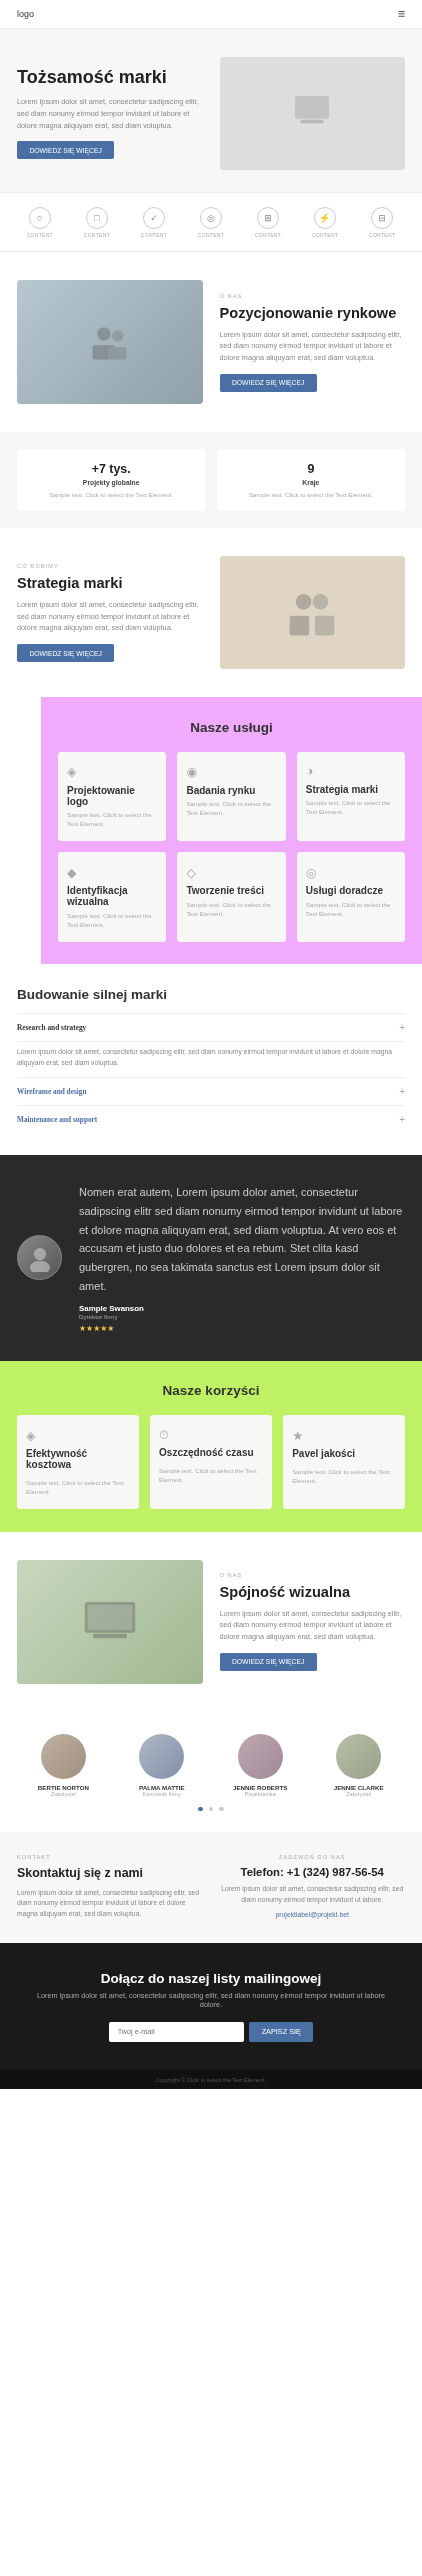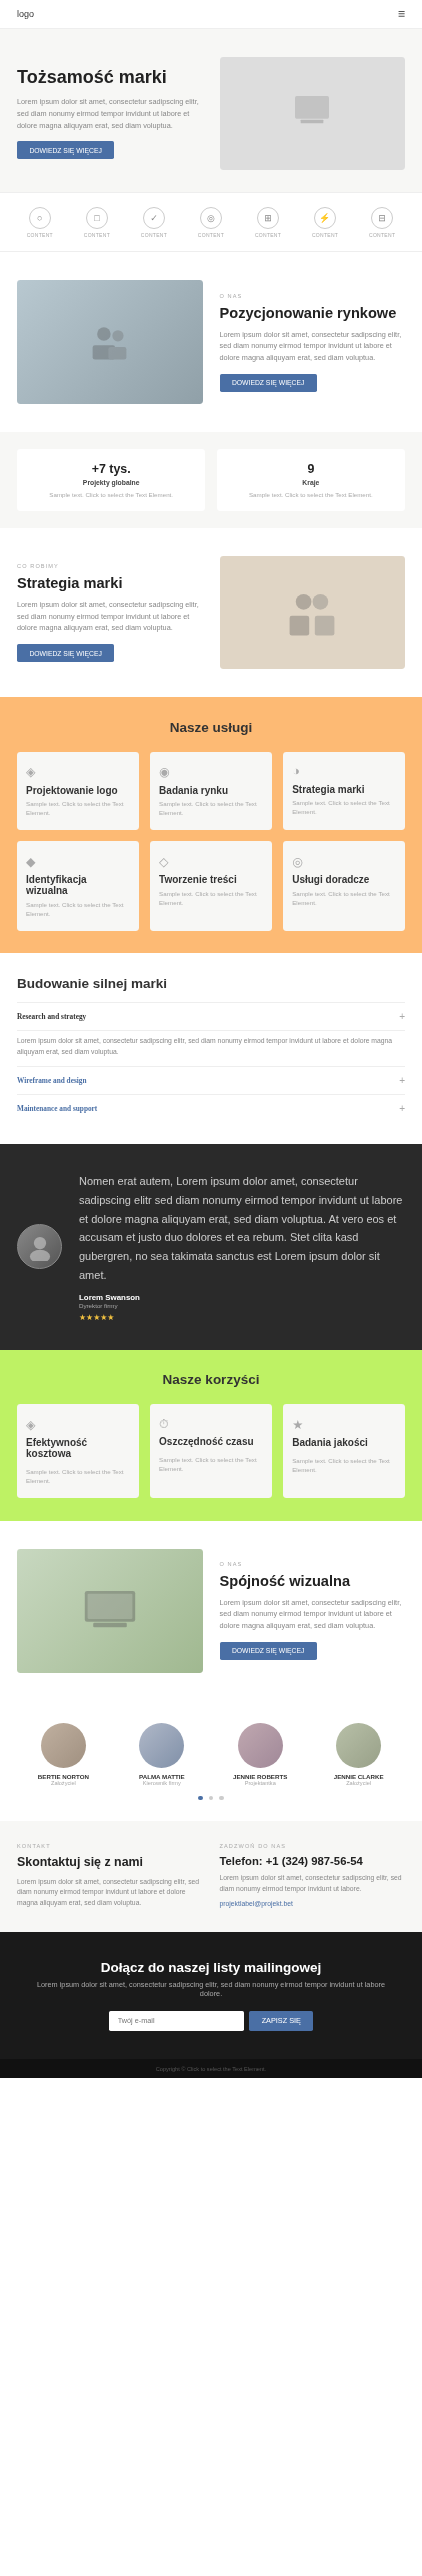--- a/index.html
+++ b/index.html
@@ -43,21 +43,21 @@
     
     .strategy { display: flex; align-items: center; padding: 28px 17px; gap: 17px; background: #fff; }
     .strategy-text { flex: 1; }
     .strategy-text .label { font-size: 5.6px; color: #aaa; letter-spacing: 1.1px; text-transform: uppercase; margin-bottom: 5.6px; }
     .strategy-text h2 { font-size: 14.6px; font-weight: 700; margin-bottom: 7.9px; color: #222; }
     .strategy-text p { font-size: 7.3px; color: #888; line-height: 1.6; margin-bottom: 10px; }
     .strategy-img { flex: 1; }
     .strategy-img .img-block { width: 100%; height: 113px; background: #e0d5c5; border-radius: 2.3px; }
 
     
-    .services { padding: 22.5px 17px; background: #fdba74; }
+    .services { padding: 22.5px 17px; background: #f0abfc; margin-left: 41px; }
     .services h2 { font-size: 13.5px; font-weight: 700; text-align: center; margin-bottom: 17px; }
     .services-grid { display: grid; grid-template-columns: 1fr 1fr 1fr; gap: 11.3px; }
     .service-card { background: #f7f7f5; border-radius: 3.4px; padding: 12.4px 9px; }
     .service-card .svc-icon { font-size: 12.4px; color: #aaa; margin-bottom: 5.6px; }
     .service-card .svc-title { font-size: 10px; font-weight: 700; color: #333; margin-bottom: 3.4px; }
     .service-card .svc-desc { font-size: 6.2px; color: #aaa; line-height: 1.5; }
 
     
     .brand-build { padding: 22.5px 17px; background: #fff; }
     .brand-build h2 { font-size: 13.5px; font-weight: 700; margin-bottom: 11.3px; }
@@ -104,21 +104,21 @@
     .pagination { text-align: center; padding: 6.8px; }
     .pagination span { display: inline-block; width: 4.5px; height: 4.5px; border-radius: 50%; background: #ccc; margin: 0 1.7px; }
     .pagination span.active { background: #4a6fa5; }
 
     
     .contact { display: flex; padding: 22.5px 17px; gap: 17px; background: #f7f7f5; }
     .contact-left { flex: 1; }
     .contact-left .label { font-size: 5.6px; color: #aaa; letter-spacing: 1.1px; text-transform: uppercase; margin-bottom: 5.6px; }
     .contact-left h2 { font-size: 12.4px; font-weight: 700; margin-bottom: 7.9px; color: #222; }
     .contact-left p { font-size: 6.8px; color: #888; line-height: 1.6; }
-    .contact-right { flex: 1; }
+    .contact-right { flex: 1; text-align: center; }
     .contact-right .label { font-size: 5.6px; color: #aaa; letter-spacing: 1.1px; text-transform: uppercase; margin-bottom: 5.6px; }
     .contact-right .phone { font-size: 11.3px; font-weight: 700; color: #222; margin-bottom: 6.8px; }
     .contact-right p { font-size: 6.8px; color: #888; line-height: 1.6; }
     .contact-right .email { font-size: 6.8px; color: #4a6fa5; margin-top: 4.5px; }
 
     
     .newsletter { background: #1a1a1a; padding: 28px 25px; text-align: center; }
     .newsletter h2 { font-size: 13.5px; font-weight: 700; color: #fff; margin-bottom: 5.6px; }
     .newsletter p { font-size: 7.3px; color: #aaa; margin-bottom: 12.4px; }
     .newsletter-form { display: flex; justify-content: center; gap: 5.6px; }
@@ -298,42 +298,42 @@
   <div class="test-avatar">
     <div class="avatar-circle" style="background:linear-gradient(135deg,#888,#555);display:flex;align-items:center;justify-content:center;">
       <svg width="28" height="28" viewBox="0 0 50 50" opacity="0.6">
           <circle cx="25" cy="18" r="11" fill="#ccc"></circle>
           <ellipse cx="25" cy="42" rx="18" ry="12" fill="#ccc"></ellipse>
         </svg>
     </div>
   </div>
   <div class="test-content">
     <div class="test-text">Nomen erat autem, Lorem ipsum dolor amet, consectetur sadipscing elitr sed diam nonumy eirmod tempor invidunt ut labore et dolore magna aliquyam erat, sed diam voluptua. At vero eos et accusam et justo duo dolores et ea rebum. Stet clita kasd gubergren, no sea takimata sanctus est Lorem ipsum dolor sit amet.</div>
-    <div class="test-name">Lorem Swanson</div>
+    <div class="test-name">Sample Swanson</div>
     <div class="test-role">Dyrektor firmy</div>
     <div class="stars">★★★★★</div>
   </div>
 </section>
 
 <section class="benefits">
   <h2>Nasze korzyści</h2>
   <div class="benefits-grid">
     <div class="benefit-card">
       <div class="ben-icon">◈</div>
       <div class="ben-title">Efektywność kosztowa</div>
       <div class="ben-desc">Sample text. Click to select the Text Element.</div>
     </div>
     <div class="benefit-card">
       <div class="ben-icon">⏱</div>
       <div class="ben-title">Oszczędność czasu</div>
       <div class="ben-desc">Sample text. Click to select the Text Element.</div>
     </div>
     <div class="benefit-card">
       <div class="ben-icon">★</div>
-      <div class="ben-title">Badania jakości</div>
+      <div class="ben-title">Pavel jakości</div>
       <div class="ben-desc">Sample text. Click to select the Text Element.</div>
     </div>
   </div>
 </section>
 
 <section class="visual-section">
   <div class="visual-img">
     <div class="img-block photo-laptop" style="border-radius:3.4px;display:flex;align-items:center;justify-content:center;background:linear-gradient(135deg,#c8d8c0,#a0b890);">
       <svg width="56" height="45" viewBox="0 0 100 80" opacity="0.4">
           <rect x="5" y="5" width="90" height="55" rx="4" fill="#555"></rect>

